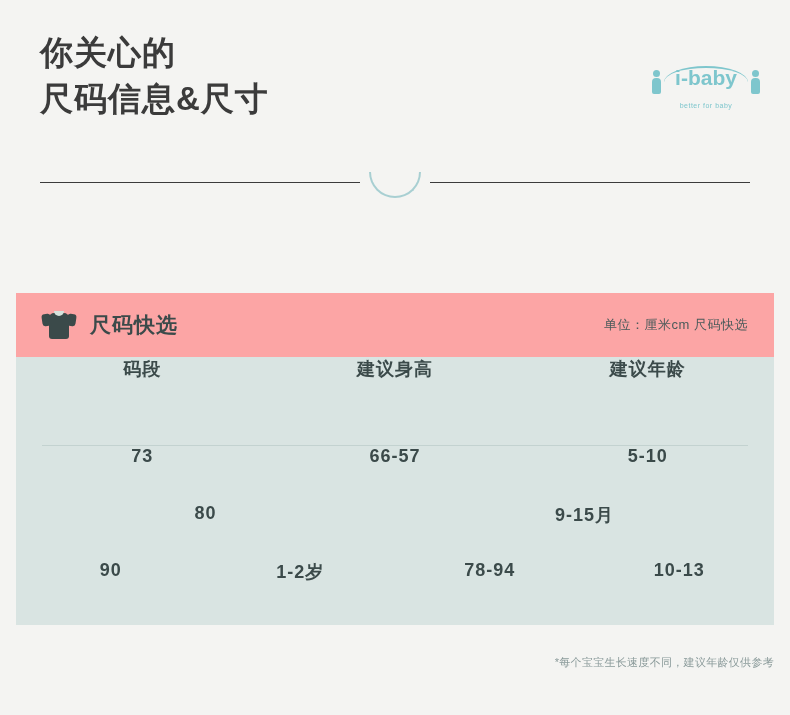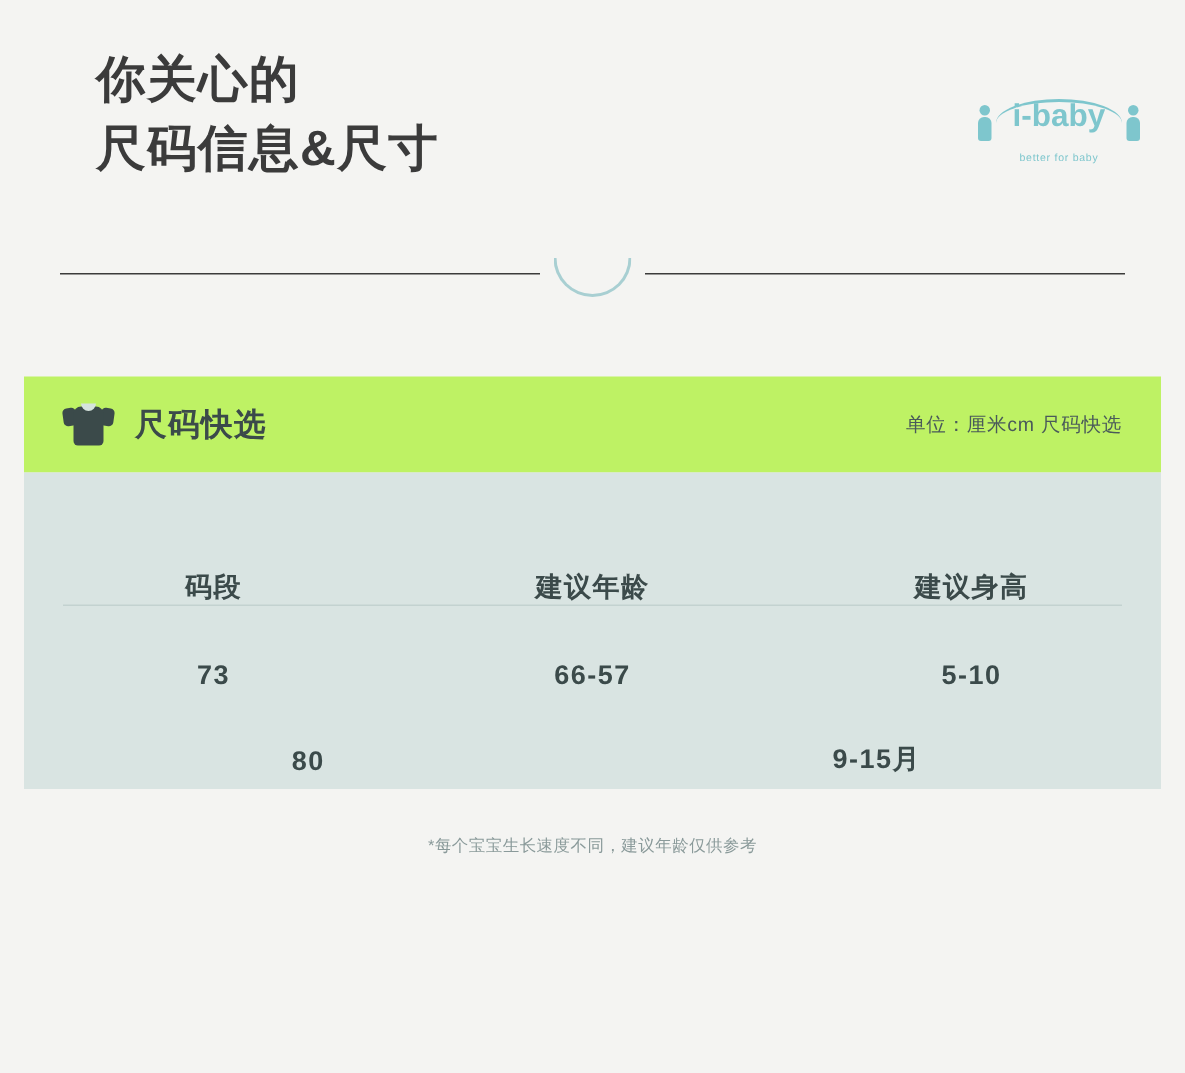--- a/index.html
+++ b/index.html
@@ -28,21 +28,20 @@
     left: 40px;
     top: 30px;
   }
   .title-line {
     font-size: 33px;
     font-weight: bold;
     color: #3b3b3b;
     letter-spacing: 1px;
     line-height: 46px;
     white-space: nowrap;
-    margin-left: 24px;
   }
   .logo {
     position: absolute;
     right: 28px;
     top: 66px;
     width: 112px;
     height: 62px;
   }
   .logo-text {
     font-size: 21px;
@@ -113,26 +112,27 @@
   }
 
   
   .card {
     position: absolute;
     left: 16px;
     top: 251px;
     width: 758px;
   }
   .card-head {
-    background: #bef264;
+    background: #fca5a5;
     height: 64px;
     display: flex;
     align-items: center;
     padding: 0 26px;
     justify-content: space-between;
+    margin-top: 42px;
   }
   .card-head-left {
     display: flex;
     align-items: center;
     gap: 14px;
   }
   .shirt-icon { width: 34px; height: 28px; position: relative; }
   .shirt-icon .torso {
     position: absolute; left: 7px; top: 2px;
     width: 20px; height: 26px;
@@ -164,21 +164,21 @@
     color: #4a5a5a;
     letter-spacing: 0.5px;
   }
 
   .table {
     background: #d9e4e2;
     padding: 0 0 8px 0;
   }
   .row {
     display: flex;
-    align-items: flex-end;
+    align-items: flex-start;
   }
   .row.head { height: 88px; }
   .row.head .cell {
     font-size: 18px;
     font-weight: bold;
     color: #3b4a4a;
     letter-spacing: 1px;
   }
   .head-rule {
     height: 1px;
@@ -190,21 +190,21 @@
     font-size: 18px;
     color: #3b4a4a;
     font-weight: bold;
     letter-spacing: 1px;
   }
   .cell {
     flex: 1;
     text-align: center;
   }
   .note {
-    text-align: center;
+    text-align: right;
     font-size: 11px;
     color: #8a9a9a;
     padding: 30px 0 16px 0;
     letter-spacing: 0.3px;
   }
 </style>
 </head>
 <body>
 
 <div class="page">
@@ -247,34 +247,40 @@
           <div class="collar"></div>
         </div>
         <div class="card-title">尺码快选</div>
       </div>
       <div class="card-unit">单位：厘米cm 尺码快选</div>
     </div>
 
     <div class="table">
       <div class="row head">
         <div class="cell">码段</div>
+        <div class="cell">建议身高</div>
         <div class="cell">建议年龄</div>
-        <div class="cell">建议身高</div>
       </div>
       <div class="head-rule"></div>
 
       <div class="row body">
         <div class="cell">73</div>
         <div class="cell">66-57</div>
         <div class="cell">5-10</div>
       </div>
 
       <div class="row body">
         <div class="cell">80</div>
         <div class="cell">9-15月</div>
       </div>
 
+      <div class="row body">
+        <div class="cell">90</div>
+        <div class="cell">1-2岁</div>
+        <div class="cell">78-94</div>
+        <div class="cell">10-13</div>
+      </div>
     </div>
 
     <div class="note">*每个宝宝生长速度不同，建议年龄仅供参考</div>
   </div>
 
 </div>
 
 </body></html>

